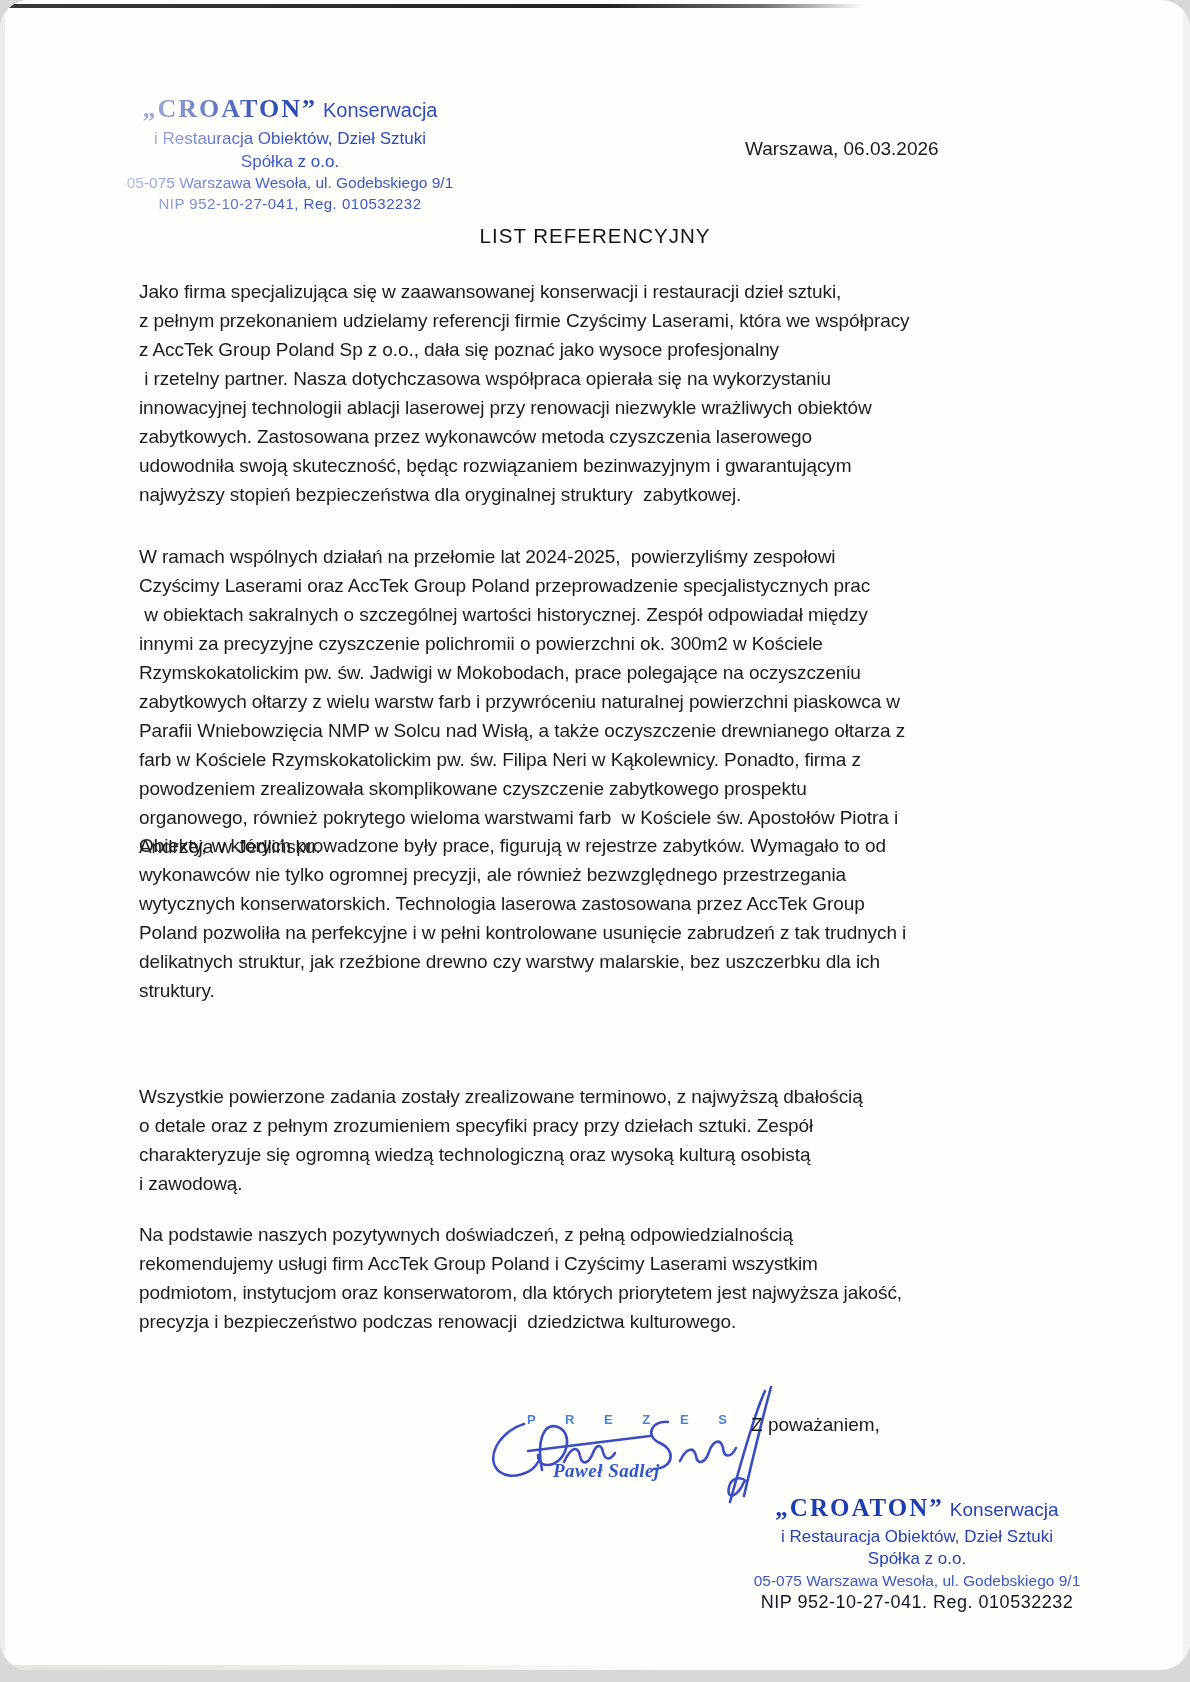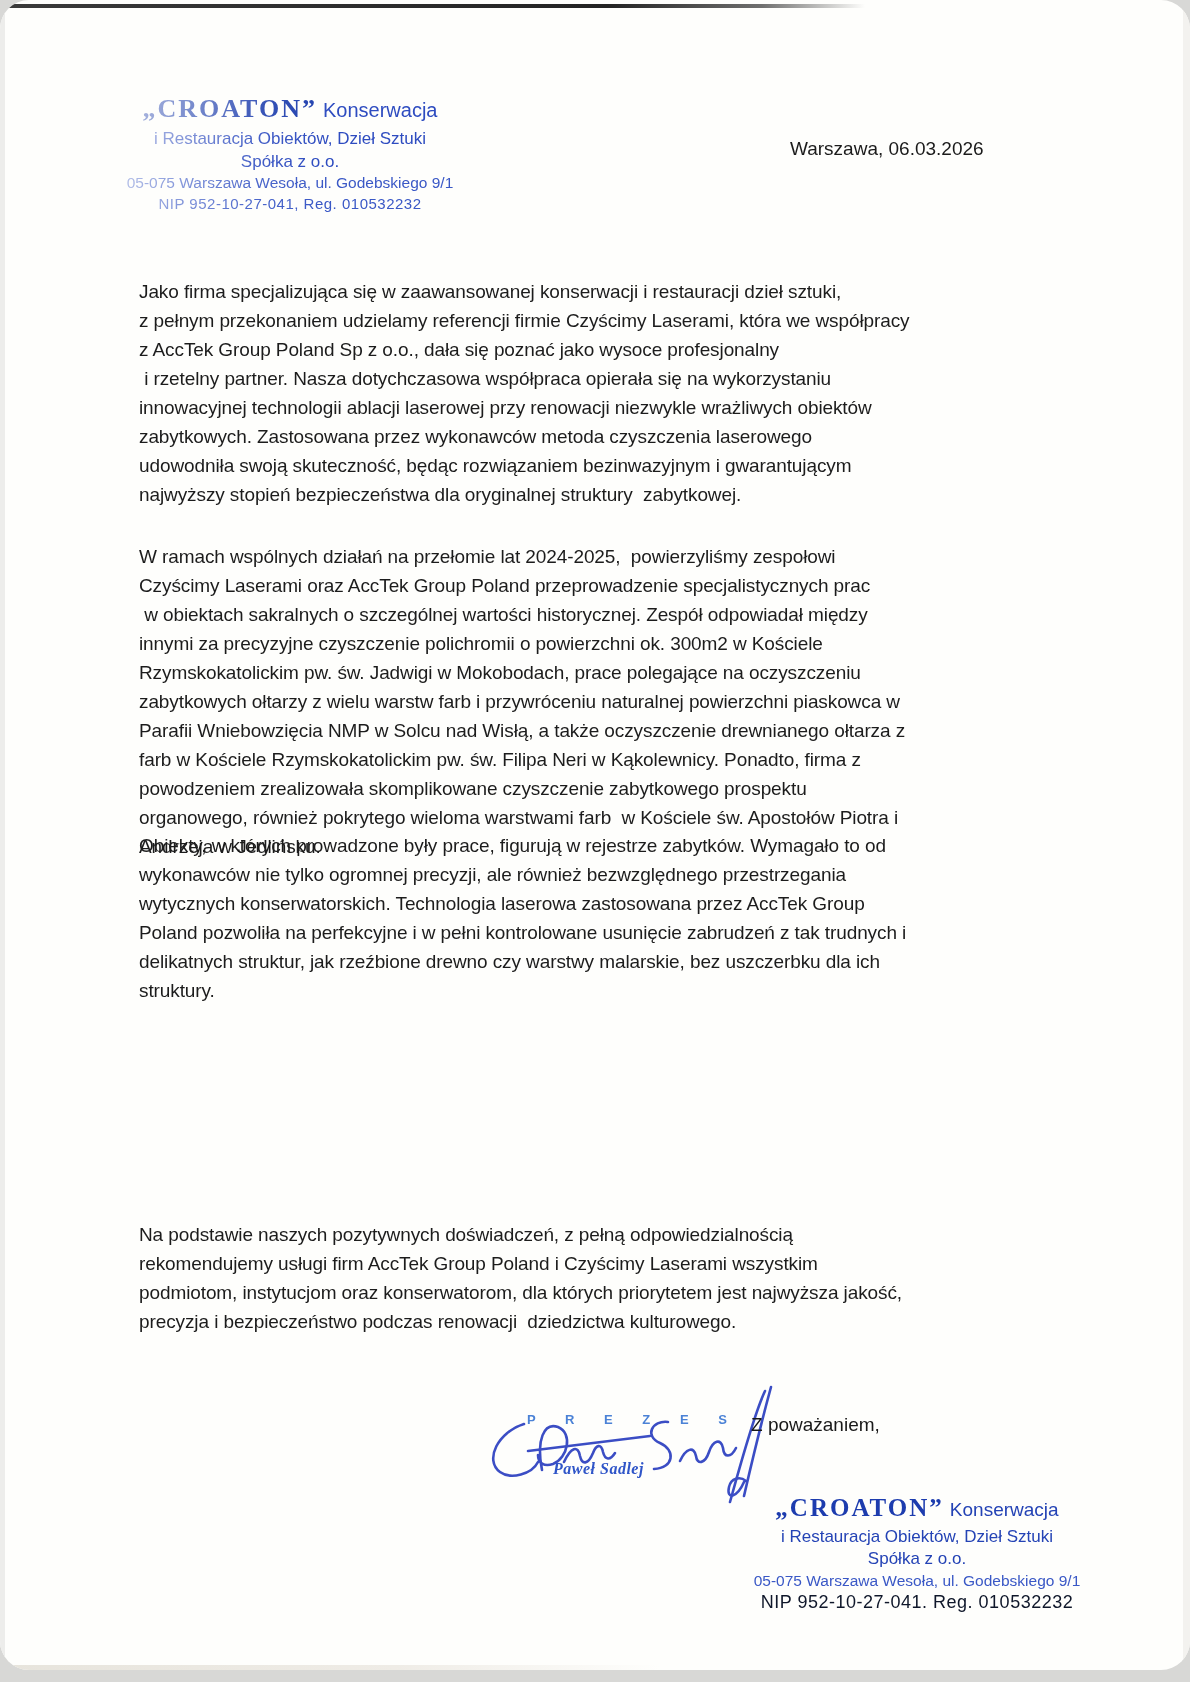--- a/index.html
+++ b/index.html
@@ -35,21 +35,21 @@
   .croaton{
     font-family:"Liberation Serif", serif;
     font-weight:bold;font-size:26px;letter-spacing:2px;color:#1f3fae;
   }
   .stamp-suffix{font-size:20px;margin-left:6px;}
   .stamp-l2{font-size:17px;}
   .stamp-l3{font-size:17px;}
   .stamp-l4{font-size:15.5px;color:#3a58c6;}
   .stamp-l5{font-size:15px;color:#3a58c6;letter-spacing:0.5px;}
   
-  .dateline{position:absolute;left:790px;top:138px;font-size:19px;color:#1b1b1b;}
+  .dateline{position:absolute;left:745px;top:138px;font-size:19px;color:#1b1b1b;}
   .doc-title{position:absolute;left:0;right:0;top:224px;text-align:center;
     font-size:20.5px;letter-spacing:1px;color:#161616;font-weight:500;}
   
   .para{
     position:absolute;left:139px;width:940px;margin:0;
     font-size:19px;line-height:29px;letter-spacing:-0.1px;
     white-space:pre-wrap;color:#1c1c1c;
   }
   .p1{top:277px;}
   .p2{top:542px;}
@@ -58,21 +58,21 @@
   .p5{top:1220px;}
   
   .prezes{
     position:absolute;left:527px;top:1412px;
     font-size:13px;font-weight:bold;letter-spacing:13px;color:#4b82d6;
   }
   .sig-svg{position:absolute;left:478px;top:1384px;}
   .signer-name{
     position:absolute;left:553px;top:1460px;
     font-family:"Liberation Serif", serif;font-style:italic;font-weight:bold;
-    font-size:16px;color:#2f55c8;letter-spacing:0.5px;
+    font-size:19px;color:#2f55c8;letter-spacing:0.5px;
   }
   .closing{position:absolute;left:751px;top:1414px;font-size:19px;color:#191919;}
   
   .stamp-bottom{position:absolute;left:733px;top:1491px;width:368px;color:#2443b5;}
   .stamp-bottom .croaton{font-size:25px;color:#1d3cae;}
   .stamp-bottom .stamp-suffix{font-size:19px;}
   .stamp-bottom .stamp-l2{font-size:17px;}
   .stamp-bottom .stamp-l3{font-size:17px;}
   .stamp-bottom .stamp-l4{font-size:15.5px;color:#3a58c6;}
   .stamp-bottom .stamp-l5{font-size:18px;color:#0f172a;letter-spacing:0.5px;}
@@ -91,20 +91,21 @@
     <div class="stamp-line1">
       <span class="croaton">„CROATON”</span><span class="stamp-suffix">Konserwacja</span>
     </div>
     <div class="stamp-l2">i Restauracja Obiektów, Dzieł Sztuki</div>
     <div class="stamp-l3">Spółka z o.o.</div>
     <div class="stamp-l4">05-075 Warszawa Wesoła, ul. Godebskiego 9/1</div>
     <div class="stamp-l5">NIP 952-10-27-041, Reg. 010532232</div>
   </div>
 
   <div class="dateline">Warszawa, 06.03.2026</div>
+  <div class="doc-title">LIST REFERENCYJNY</div>
 
   <p class="para p1">Jako firma specjalizująca się w zaawansowanej konserwacji i restauracji dzieł sztuki,
 z pełnym przekonaniem udzielamy referencji firmie Czyścimy Laserami, która we współpracy
 z AccTek Group Poland Sp z o.o., dała się poznać jako wysoce profesjonalny
  i rzetelny partner. Nasza dotychczasowa współpraca opierała się na wykorzystaniu
 innowacyjnej technologii ablacji laserowej przy renowacji niezwykle wrażliwych obiektów
 zabytkowych. Zastosowana przez wykonawców metoda czyszczenia laserowego
 udowodniła swoją skuteczność, będąc rozwiązaniem bezinwazyjnym i gwarantującym
 najwyższy stopień bezpieczeństwa dla oryginalnej struktury  zabytkowej.</p>
   <p class="para p2">W ramach wspólnych działań na przełomie lat 2024-2025,  powierzyliśmy zespołowi
@@ -117,20 +118,24 @@
 farb w Kościele Rzymskokatolickim pw. św. Filipa Neri w Kąkolewnicy. Ponadto, firma z
 powodzeniem zrealizowała skomplikowane czyszczenie zabytkowego prospektu
 organowego, również pokrytego wieloma warstwami farb  w Kościele św. Apostołów Piotra i
 Andrzeja w Jedlińsku.</p>
   <p class="para p3">Obiekty, w których prowadzone były prace, figurują w rejestrze zabytków. Wymagało to od
 wykonawców nie tylko ogromnej precyzji, ale również bezwzględnego przestrzegania
 wytycznych konserwatorskich. Technologia laserowa zastosowana przez AccTek Group
 Poland pozwoliła na perfekcyjne i w pełni kontrolowane usunięcie zabrudzeń z tak trudnych i
 delikatnych struktur, jak rzeźbione drewno czy warstwy malarskie, bez uszczerbku dla ich
 struktury.</p>
+  <p class="para p4">Wszystkie powierzone zadania zostały zrealizowane terminowo, z najwyższą dbałością
+o detale oraz z pełnym zrozumieniem specyfiki pracy przy dziełach sztuki. Zespół
+charakteryzuje się ogromną wiedzą technologiczną oraz wysoką kulturą osobistą
+i zawodową.</p>
   <p class="para p5">Na podstawie naszych pozytywnych doświadczeń, z pełną odpowiedzialnością
 rekomendujemy usługi firm AccTek Group Poland i Czyścimy Laserami wszystkim
 podmiotom, instytucjom oraz konserwatorom, dla których priorytetem jest najwyższa jakość,
 precyzja i bezpieczeństwo podczas renowacji  dziedzictwa kulturowego.</p>
 
   <div class="prezes">P R E Z E S</div>
 
   <svg class="sig-svg" width="330" height="126" viewBox="0 0 330 126" fill="none">
     <g stroke="#2b3fc0" stroke-width="2.6" stroke-linecap="round" fill="none" opacity="0.92">
       <path d="M46,40 C20,48 6,76 22,88 C33,96 54,90 60,78"></path>

